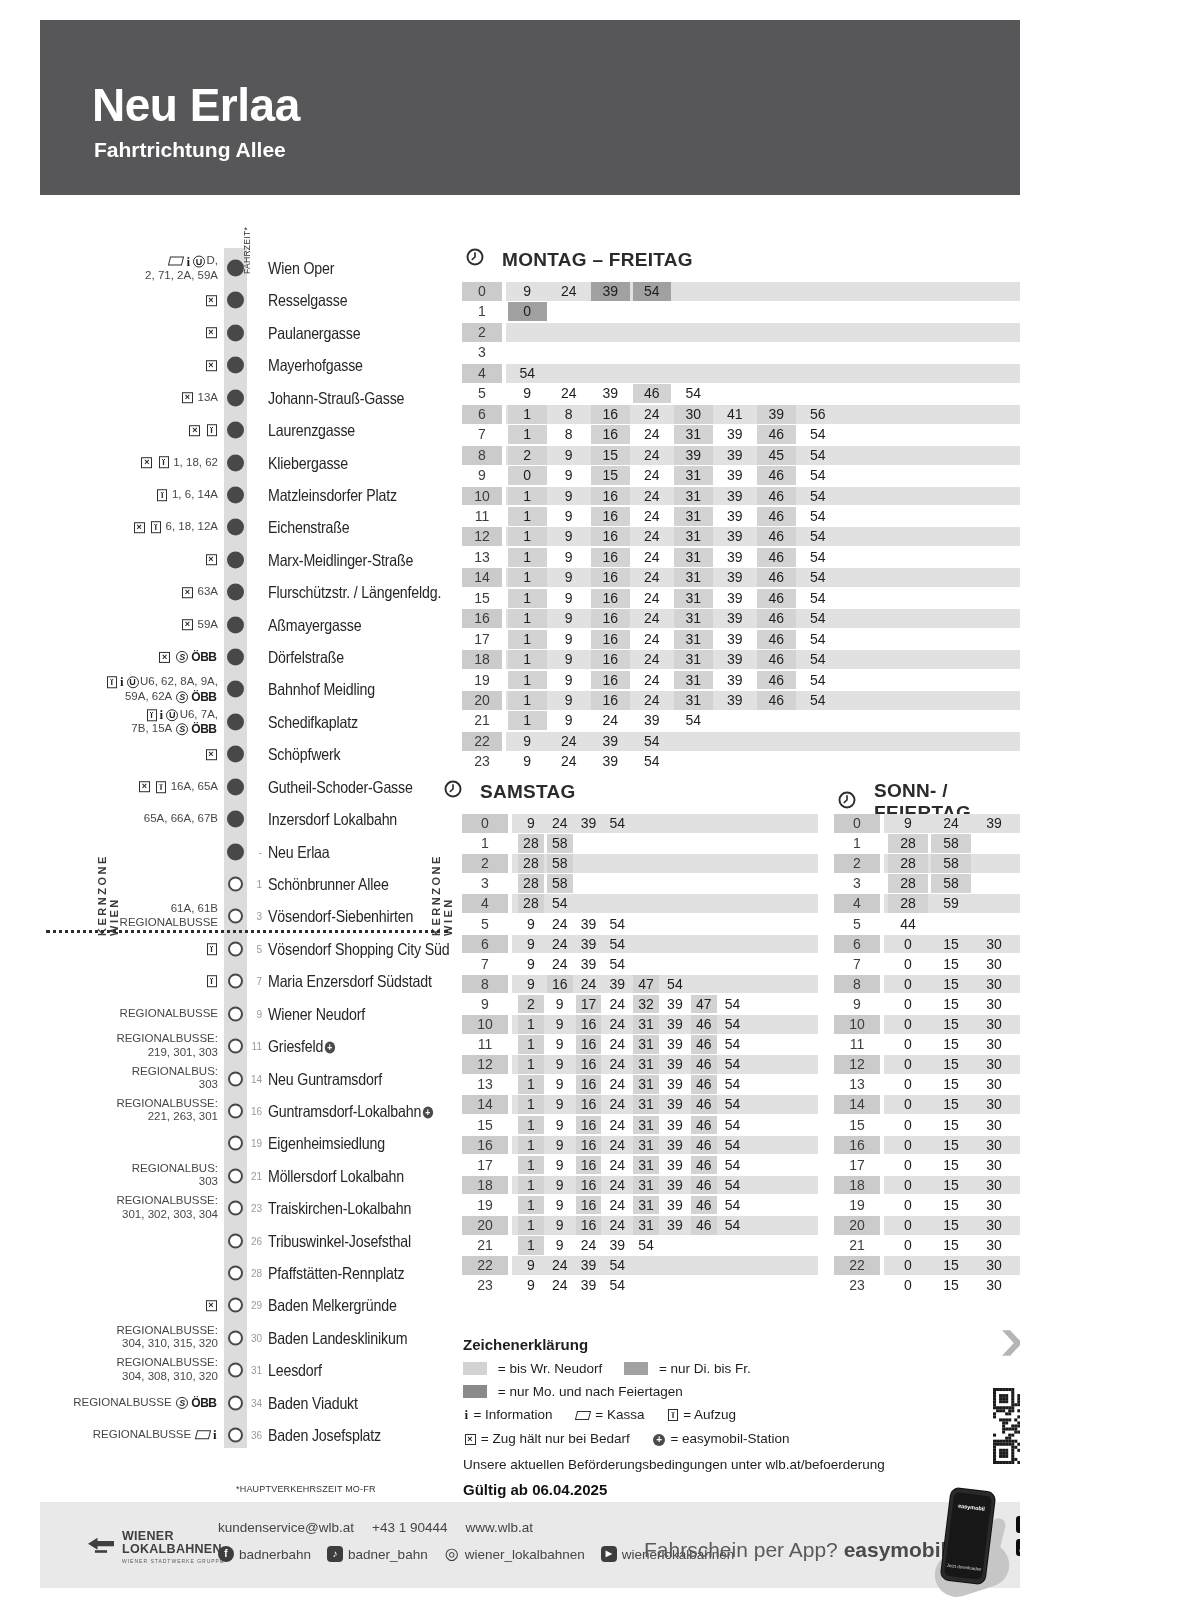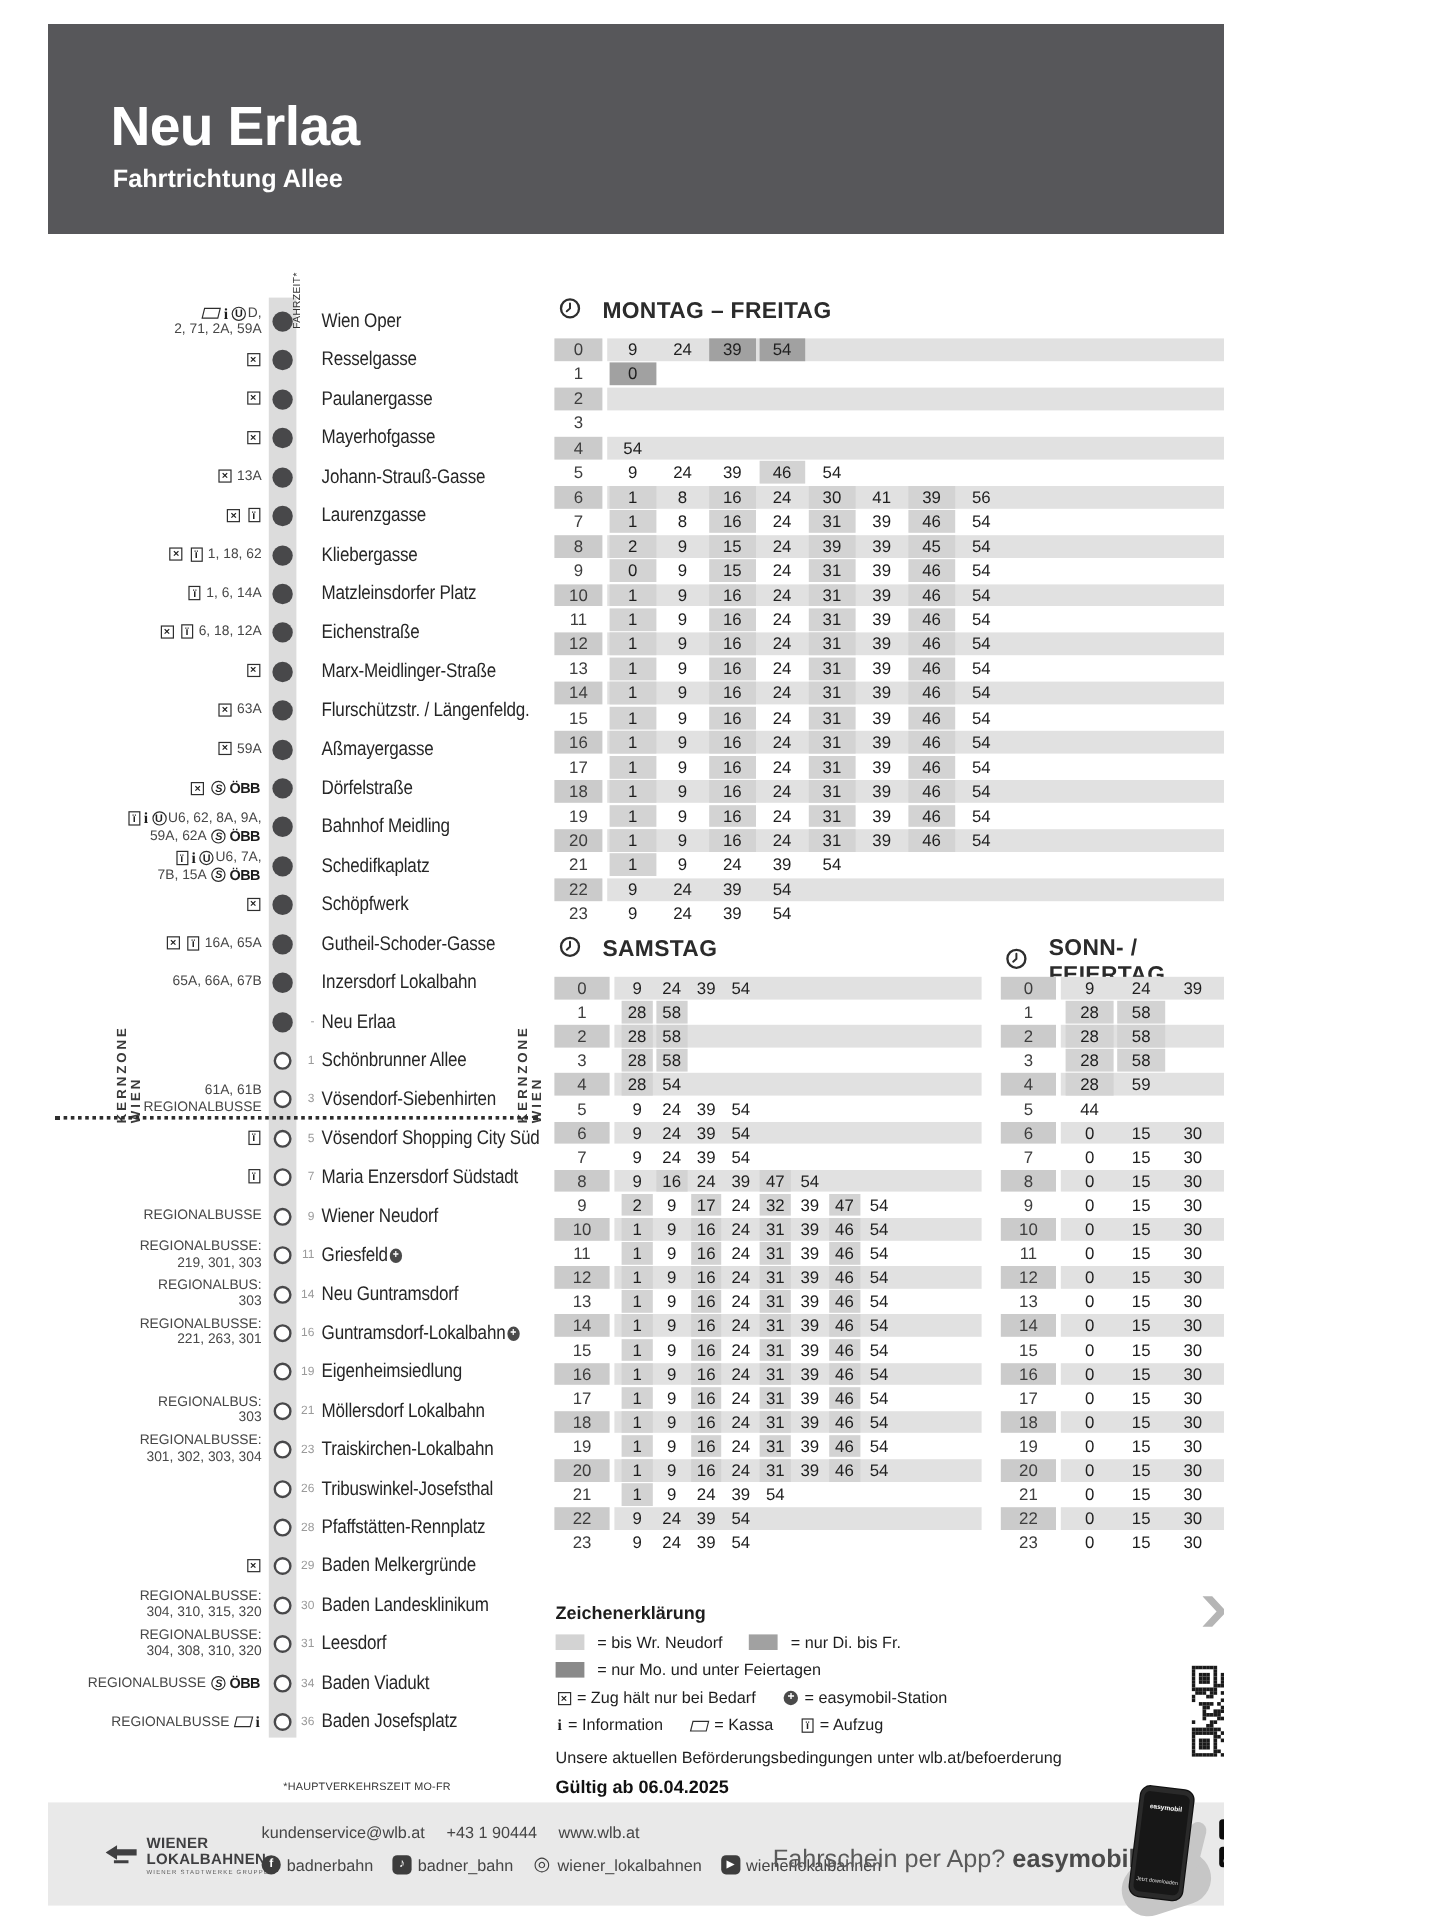--- a/index.html
+++ b/index.html
@@ -420,21 +420,21 @@
     </div>
   <div class="footnote">*HAUPTVERKEHRSZEIT MO-FR</div>
 
   <div class="tt-header" style="left:466px;top:248px;">
     <span><svg viewBox="0 0 24 24" width="18" height="18">
           <circle cx="12" cy="12" r="10" fill="none" stroke="#2e2e2e" stroke-width="2.6"></circle>
           <path d="M12 6.5V12l-3.6 3.2" fill="none" stroke="#2e2e2e" stroke-width="2.2" stroke-linecap="round"></path>
         </svg></span>
     <span>MONTAG – FREITAG</span>
   </div>
-  <div class="tt-header" style="left:466px;top:780px;align-items:center;">
+  <div class="tt-header" style="left:444px;top:780px;align-items:center;">
     <span><svg viewBox="0 0 24 24" width="18" height="18">
           <circle cx="12" cy="12" r="10" fill="none" stroke="#2e2e2e" stroke-width="2.6"></circle>
           <path d="M12 6.5V12l-3.6 3.2" fill="none" stroke="#2e2e2e" stroke-width="2.2" stroke-linecap="round"></path>
         </svg></span>
     <span>SAMSTAG</span>
   </div>
   <div class="tt-header" style="left:838px;top:780px;">
     <span><svg viewBox="0 0 24 24" width="18" height="18">
           <circle cx="12" cy="12" r="10" fill="none" stroke="#2e2e2e" stroke-width="2.6"></circle>
           <path d="M12 6.5V12l-3.6 3.2" fill="none" stroke="#2e2e2e" stroke-width="2.2" stroke-linecap="round"></path>
@@ -1730,23 +1730,23 @@
     <span>
       <div class="vor-name">VOR</div>
       <div class="vor-sub">DER VERKEHRSVERBUND</div>
     </span>
   </div>
 
   <div class="legend">
     <div class="legend-title">Zeichenerklärung</div>
     <div id="legend-rows">
         <div class="legend-row"><span class="legend-item"><span class="swatch sw-w"></span><span> = bis Wr. Neudorf</span></span><span class="legend-item"><span class="swatch sw-d"></span><span> = nur Di. bis Fr.</span></span></div>
-        <div class="legend-row"><span class="legend-item"><span class="swatch sw-m"></span><span> = nur Mo. und unter Feiertagen</span></span></div>
+        <div class="legend-row"><span class="legend-item"><span class="swatch sw-m"></span><span> = nur Mo. und nach Feiertagen</span></span></div>
+        <div class="legend-row"><span class="legend-item"><span class="ic ic-info">i</span><span> = Information</span></span><span class="legend-item"><span class="ic ic-kassa"></span><span> = Kassa</span></span><span class="legend-item"><span class="ic ic-aufzug">ï</span><span> = Aufzug</span></span></div>
         <div class="legend-row"><span class="legend-item"><span class="ic ic-bedarf">×</span><span> = Zug hält nur bei Bedarf</span></span><span class="legend-item"><span class="ic ic-easymobil">+</span><span> = easymobil-Station</span></span></div>
-        <div class="legend-row"><span class="legend-item"><span class="ic ic-info">i</span><span> = Information</span></span><span class="legend-item"><span class="ic ic-kassa"></span><span> = Kassa</span></span><span class="legend-item"><span class="ic ic-aufzug">ï</span><span> = Aufzug</span></span></div>
       </div>
     <div class="legend-cond">Unsere aktuellen Beförderungsbedingungen unter wlb.at/befoerderung</div>
     <div class="legend-valid">Gültig ab 06.04.2025</div>
   </div>
 
   <div class="footer">
     <div class="wlb">
       <span>
         <svg viewBox="0 0 30 20" width="26" height="18">
             <path fill="#3f3f41" d="M0 8.5 L11 1.5 v4 h19 v6 h-19 v4 z"></path>

